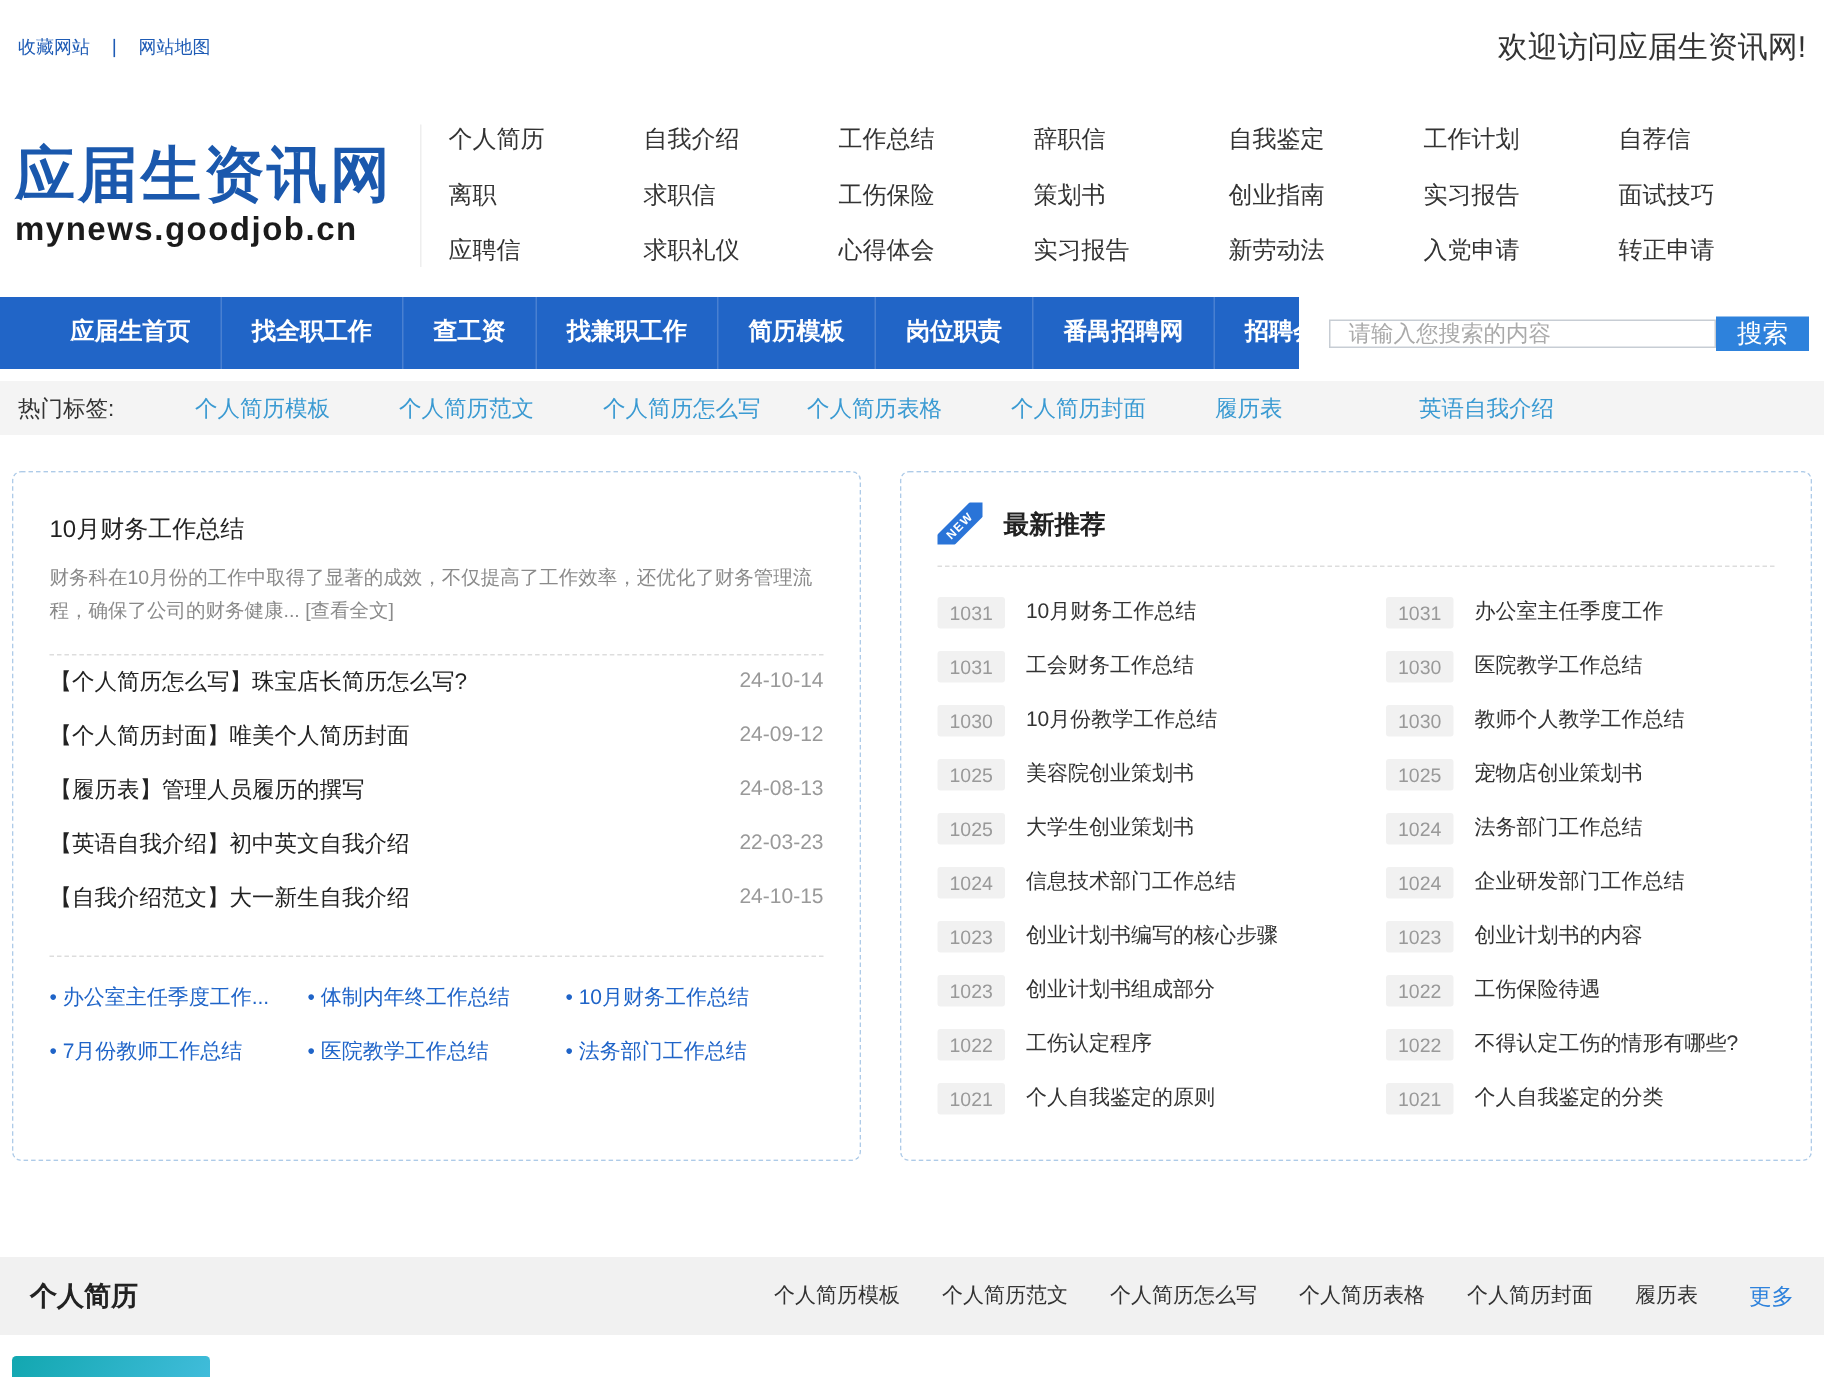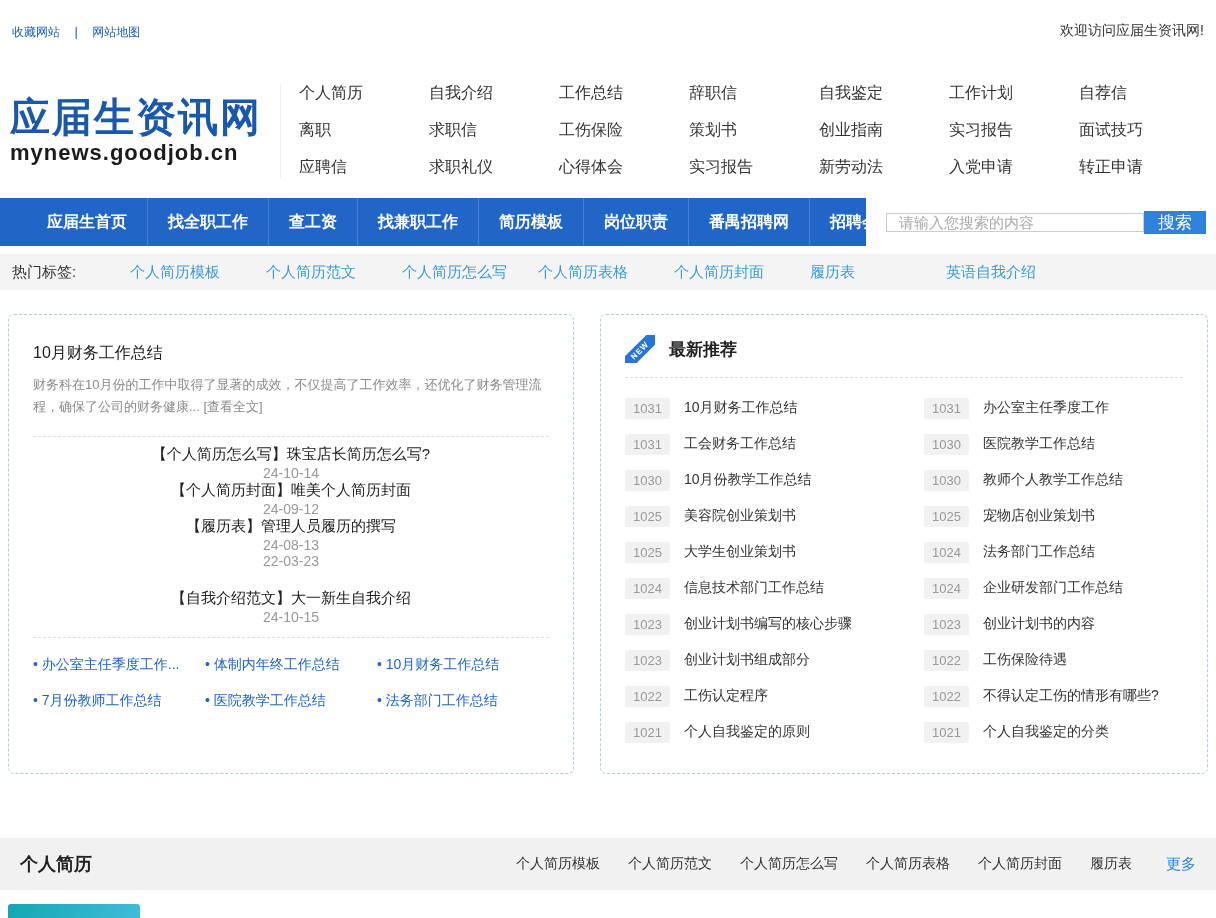--- a/index.html
+++ b/index.html
@@ -6,21 +6,21 @@
   body {
     font-family: "Liberation Sans", "DejaVu Sans", sans-serif;
     background:#fff; color:#333;
   }
   .page { width:1216px; height:918px; overflow:hidden; background:#fff; position:relative; }
 
   
   .topbar { height:62px; display:flex; align-items:center; justify-content:space-between; padding:0 12px; }
   .topbar a { color:#1e5bb5; text-decoration:none; font-size:12px; cursor:pointer; }
   .topbar .sep { color:#1e5bb5; margin:0 10px; font-size:13px; }
-  .topbar-right { font-size:14px; color:#333; }
+  .topbar-right { font-size:20px; color:#333; }
 
   
   .header { display:flex; align-items:center; height:136px; padding:0 10px; }
   .logo { width:262px; flex:none; cursor:pointer; }
   .logo-title { font-size:40px; font-weight:800; color:#1a58ad; letter-spacing:2px; line-height:1.15; }
   .logo-sub { font-size:22px; font-weight:bold; color:#1b1b1b; letter-spacing:1px; }
   .header-links { margin-left:8px; padding-left:18px; border-left:1px solid #eee;
     display:grid; grid-template-columns:repeat(7,130px); row-gap:16px; align-content:center; }
   .header-links a { font-size:16px; color:#333; text-decoration:none; cursor:pointer; }
 
@@ -57,21 +57,21 @@
     background:#f59a3e; border-radius:50%; }
   .feat-badge { position:absolute; right:6px; top:12px; width:38px; background:#1d49b8; color:#fff;
     font-size:15px; font-weight:bold; text-align:center; line-height:1.5; padding:4px 2px; border-radius:4px; z-index:2; }
   .feat-text { flex:1; }
   .feat-title { font-size:16px; color:#222; margin:4px 0 10px; cursor:pointer; }
   .feat-excerpt { font-size:13px; color:#8a8a8a; line-height:1.7; }
   .readmore { color:#8a8a8a; cursor:pointer; }
 
   
   .article-list { margin-top:18px; border-top:1px dashed #ddd; padding-top:8px; }
-  .article-row { display:flex; justify-content:space-between; align-items:center; height:36px;flex-direction:column; }
+  .article-row { display:flex; justify-content:space-between; align-items:flex-start; height:36px; }
   .article-row a { font-size:15px; color:#222; text-decoration:none; cursor:pointer; }
   .article-row .date { font-size:14px; color:#999; }
 
   
   .left-tags { margin-top:12px; border-top:1px dashed #ddd; padding-top:18px;
     display:grid; grid-template-columns:repeat(3,1fr); row-gap:18px; }
   .left-tags a { font-size:14px; color:#1f64c8; text-decoration:none; cursor:pointer; white-space:nowrap;
     overflow:hidden; text-overflow:ellipsis; }
   .left-tags a::before { content:"• "; color:#1f64c8; }
 
@@ -192,20 +192,21 @@
         </div>
         <div class="article-row">
           <a>【个人简历封面】唯美个人简历封面</a>
           <span class="date">24-09-12</span>
         </div>
         <div class="article-row">
           <a>【履历表】管理人员履历的撰写</a>
           <span class="date">24-08-13</span>
         </div>
         <div class="article-row">
+          <a>【英语自我介绍】初中英文自我介绍</a>
           <span class="date">22-03-23</span>
         </div>
         <div class="article-row">
           <a>【自我介绍范文】大一新生自我介绍</a>
           <span class="date">24-10-15</span>
         </div>
       </div>
 
       <div class="left-tags">
         <a>办公室主任季度工作...</a>

